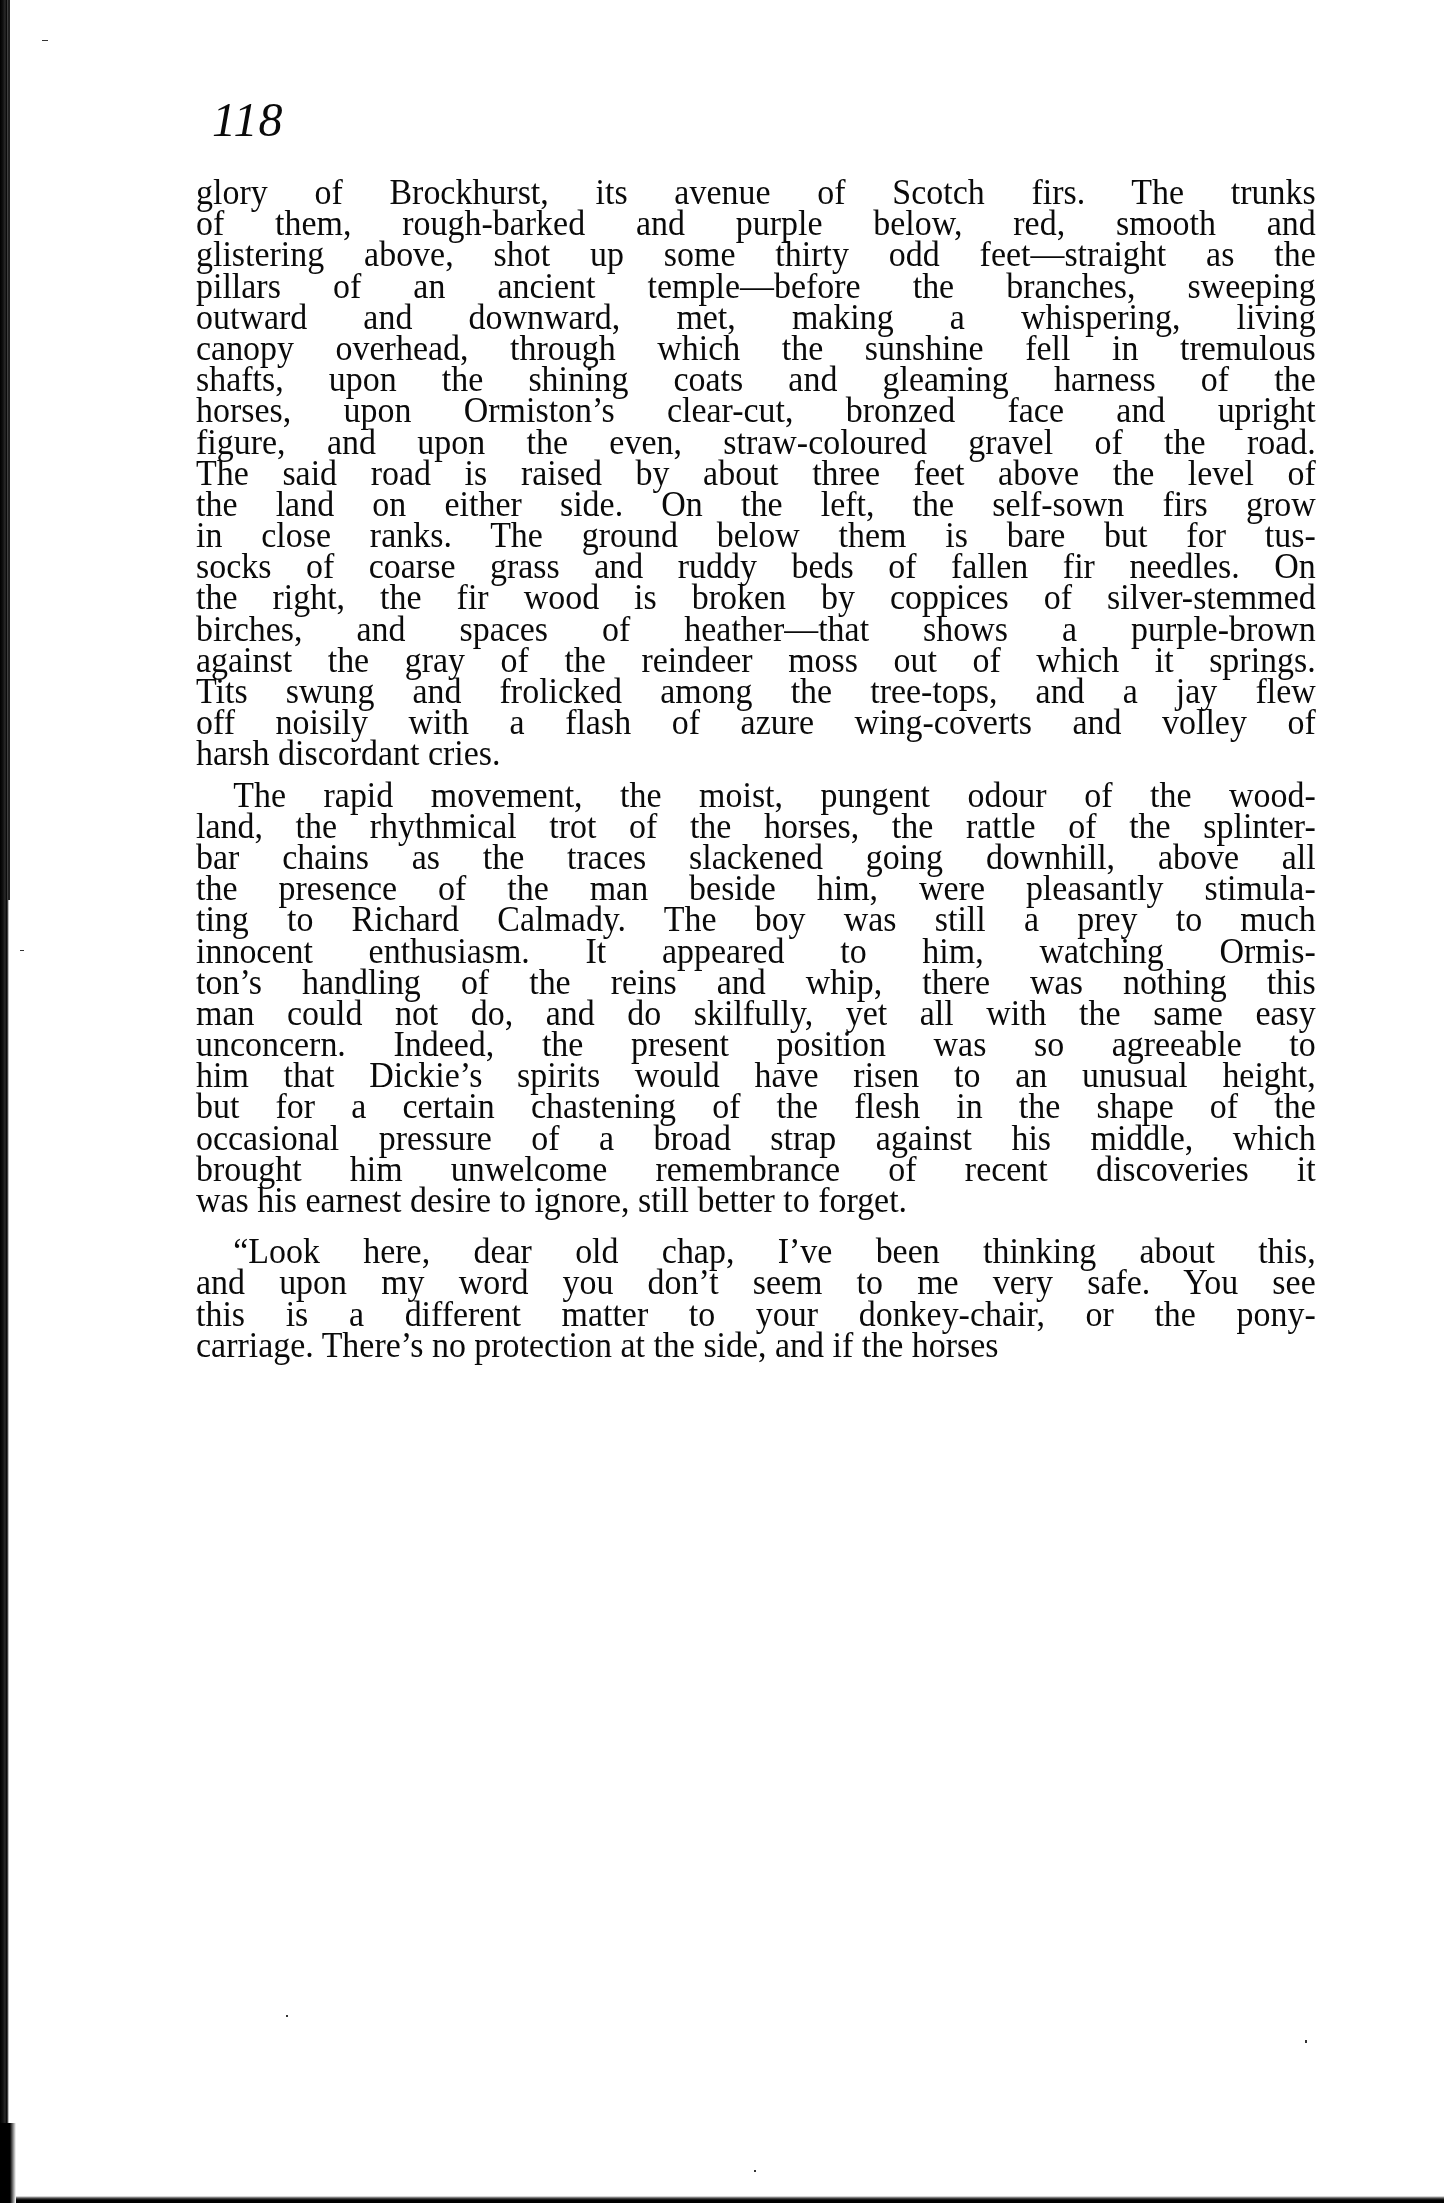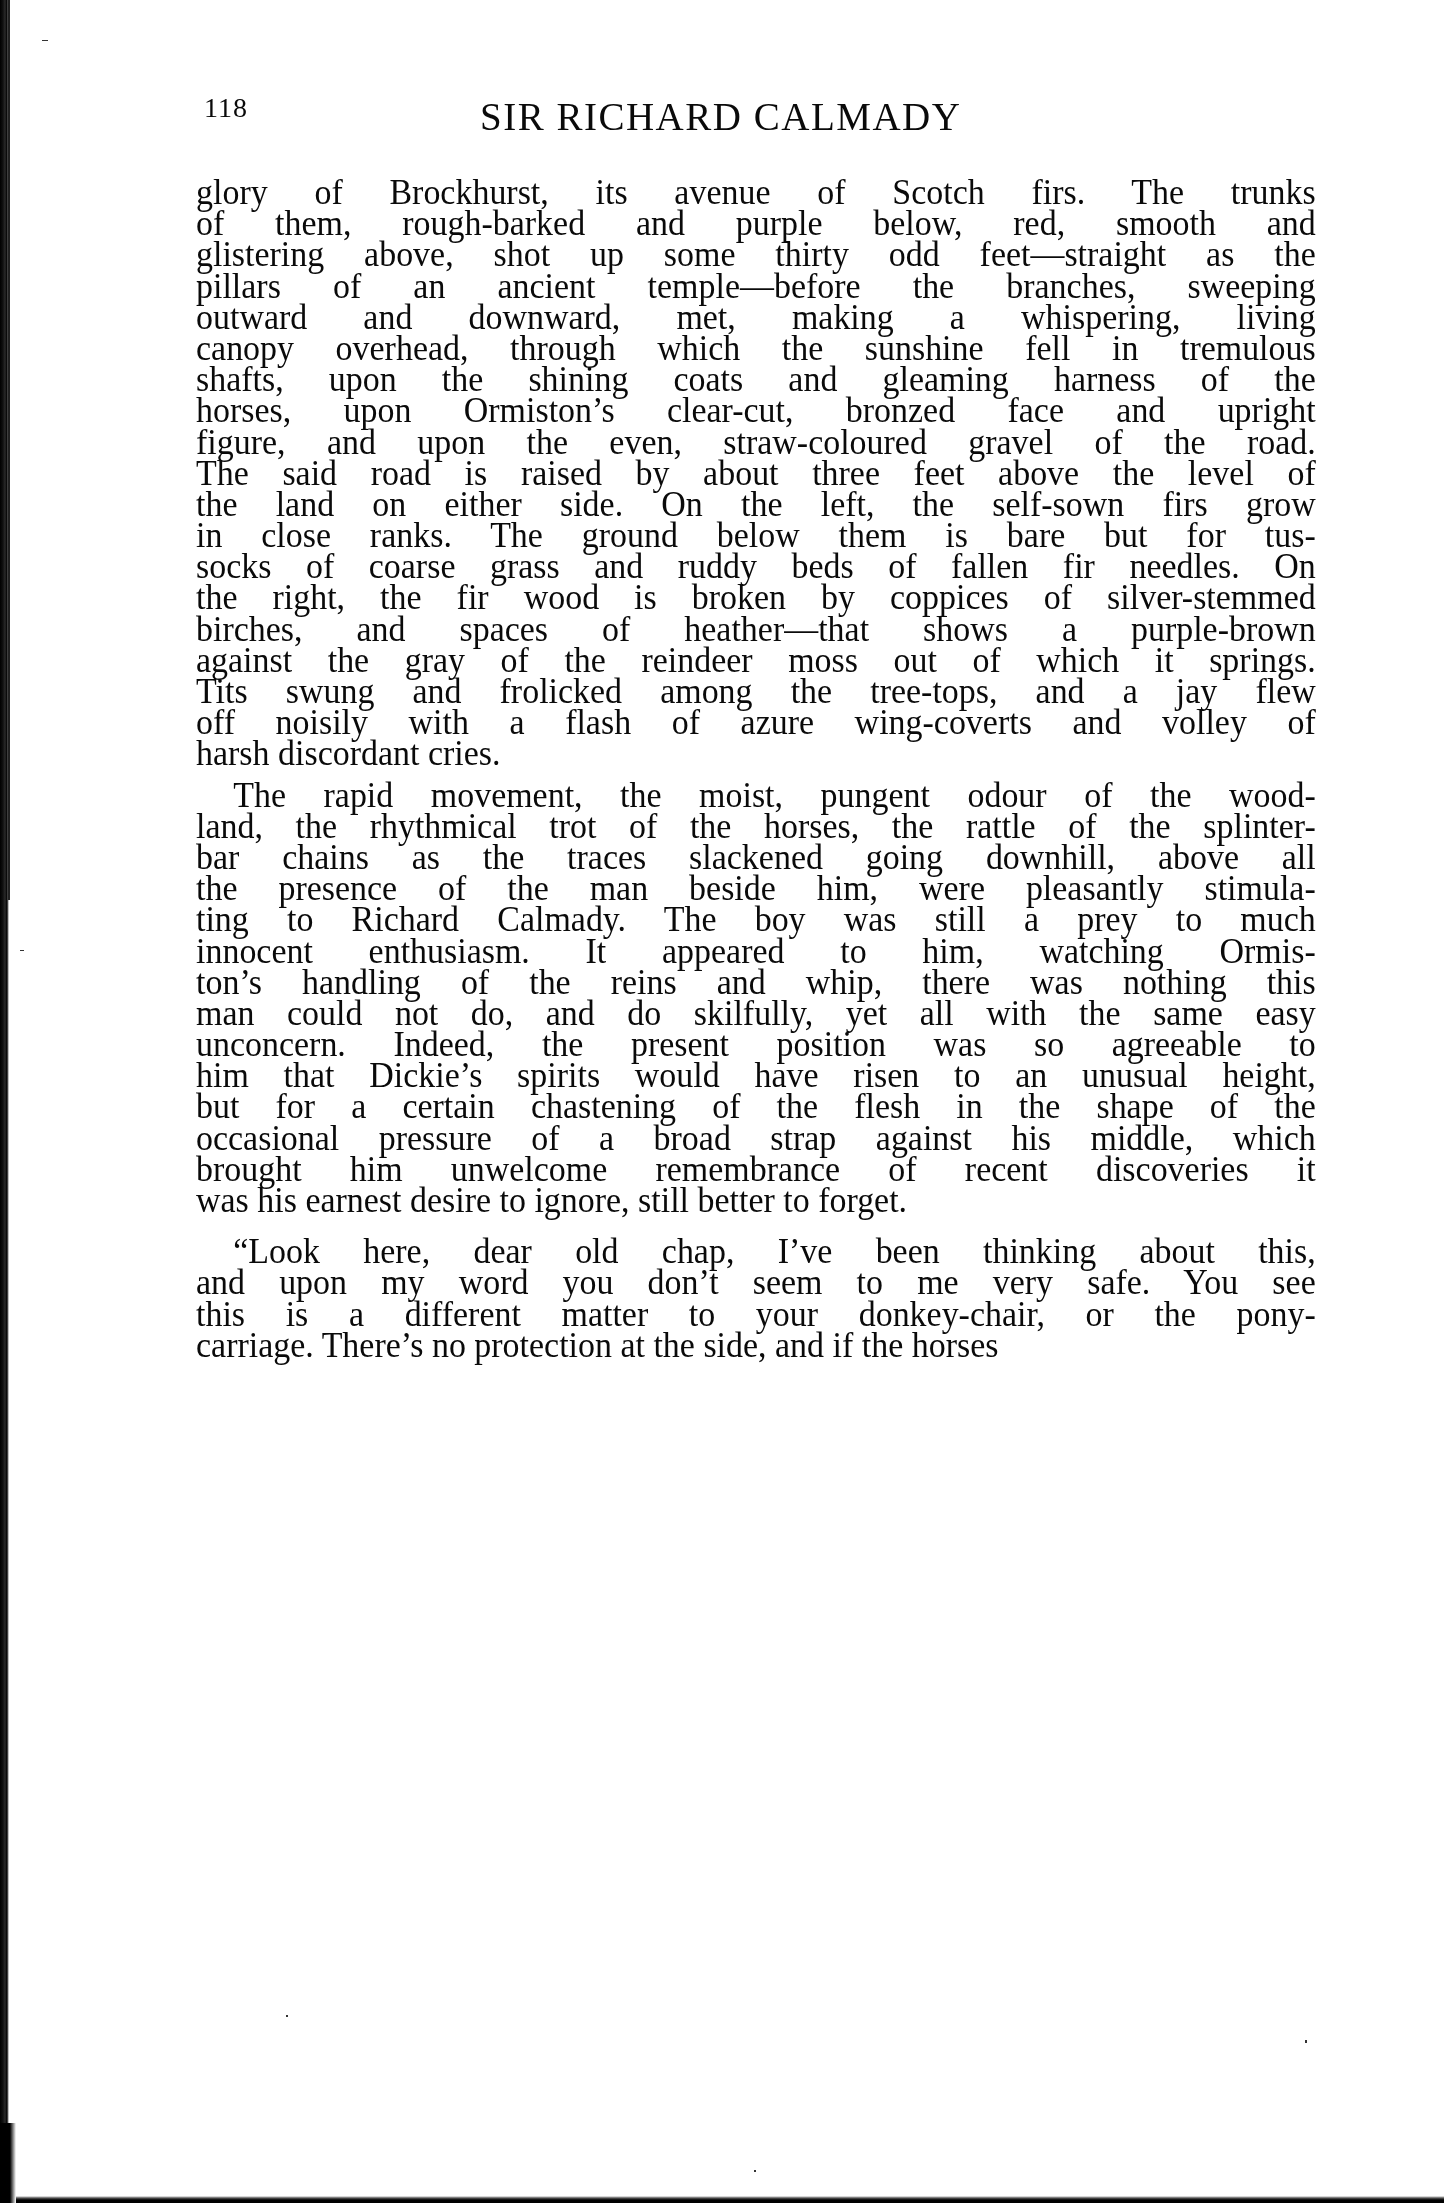--- a/index.html
+++ b/index.html
@@ -57,24 +57,25 @@
     }
     .header {
       position: absolute;
       top: 92px;
       left: 196px;
       width: 1120px;
       height: 50px;
     }
     .page-number {
       position: absolute;
-      left: 8px;
+      left: 16px;
       top: 0;
-      font-size: 28px;
+      font-size: 48px;
       letter-spacing: 1px;
+      font-style: italic;
     }
     .running-head {
       position: absolute;
       left: 284px;
       top: 2px;
       font-size: 39px;
       letter-spacing: 1.5px;
     }
     .body-text {
       position: absolute;
@@ -115,21 +116,20 @@
   <div class="bottom-left-corner"></div>
 
   <div class="speck" style="left:42px;top:40px;width:6px;height:1px;"></div>
   <div class="speck" style="left:20px;top:950px;width:4px;height:1px;"></div>
   <div class="speck" style="left:286px;top:2015px;width:2px;height:2px;"></div>
   <div class="speck" style="left:1305px;top:2040px;width:2px;height:3px;"></div>
   <div class="speck" style="left:754px;top:2170px;width:2px;height:2px;"></div>
 
   <header class="header">
     <span class="page-number">118</span>
-    <span class="running-head">SIR RICHARD CALMADY</span>
   </header>
 
   <main class="body-text" id="body-text">
       <div class="paragraph">
         <span class="line">glory of Brockhurst, its avenue of Scotch firs.  The trunks</span>
         <span class="line">of them, rough-barked and purple below, red, smooth and</span>
         <span class="line">glistering above, shot up some thirty odd feet—straight as the</span>
         <span class="line">pillars of an ancient temple—before the branches, sweeping</span>
         <span class="line">outward and downward, met, making a whispering, living</span>
         <span class="line">canopy overhead, through which the sunshine fell in tremulous</span>

